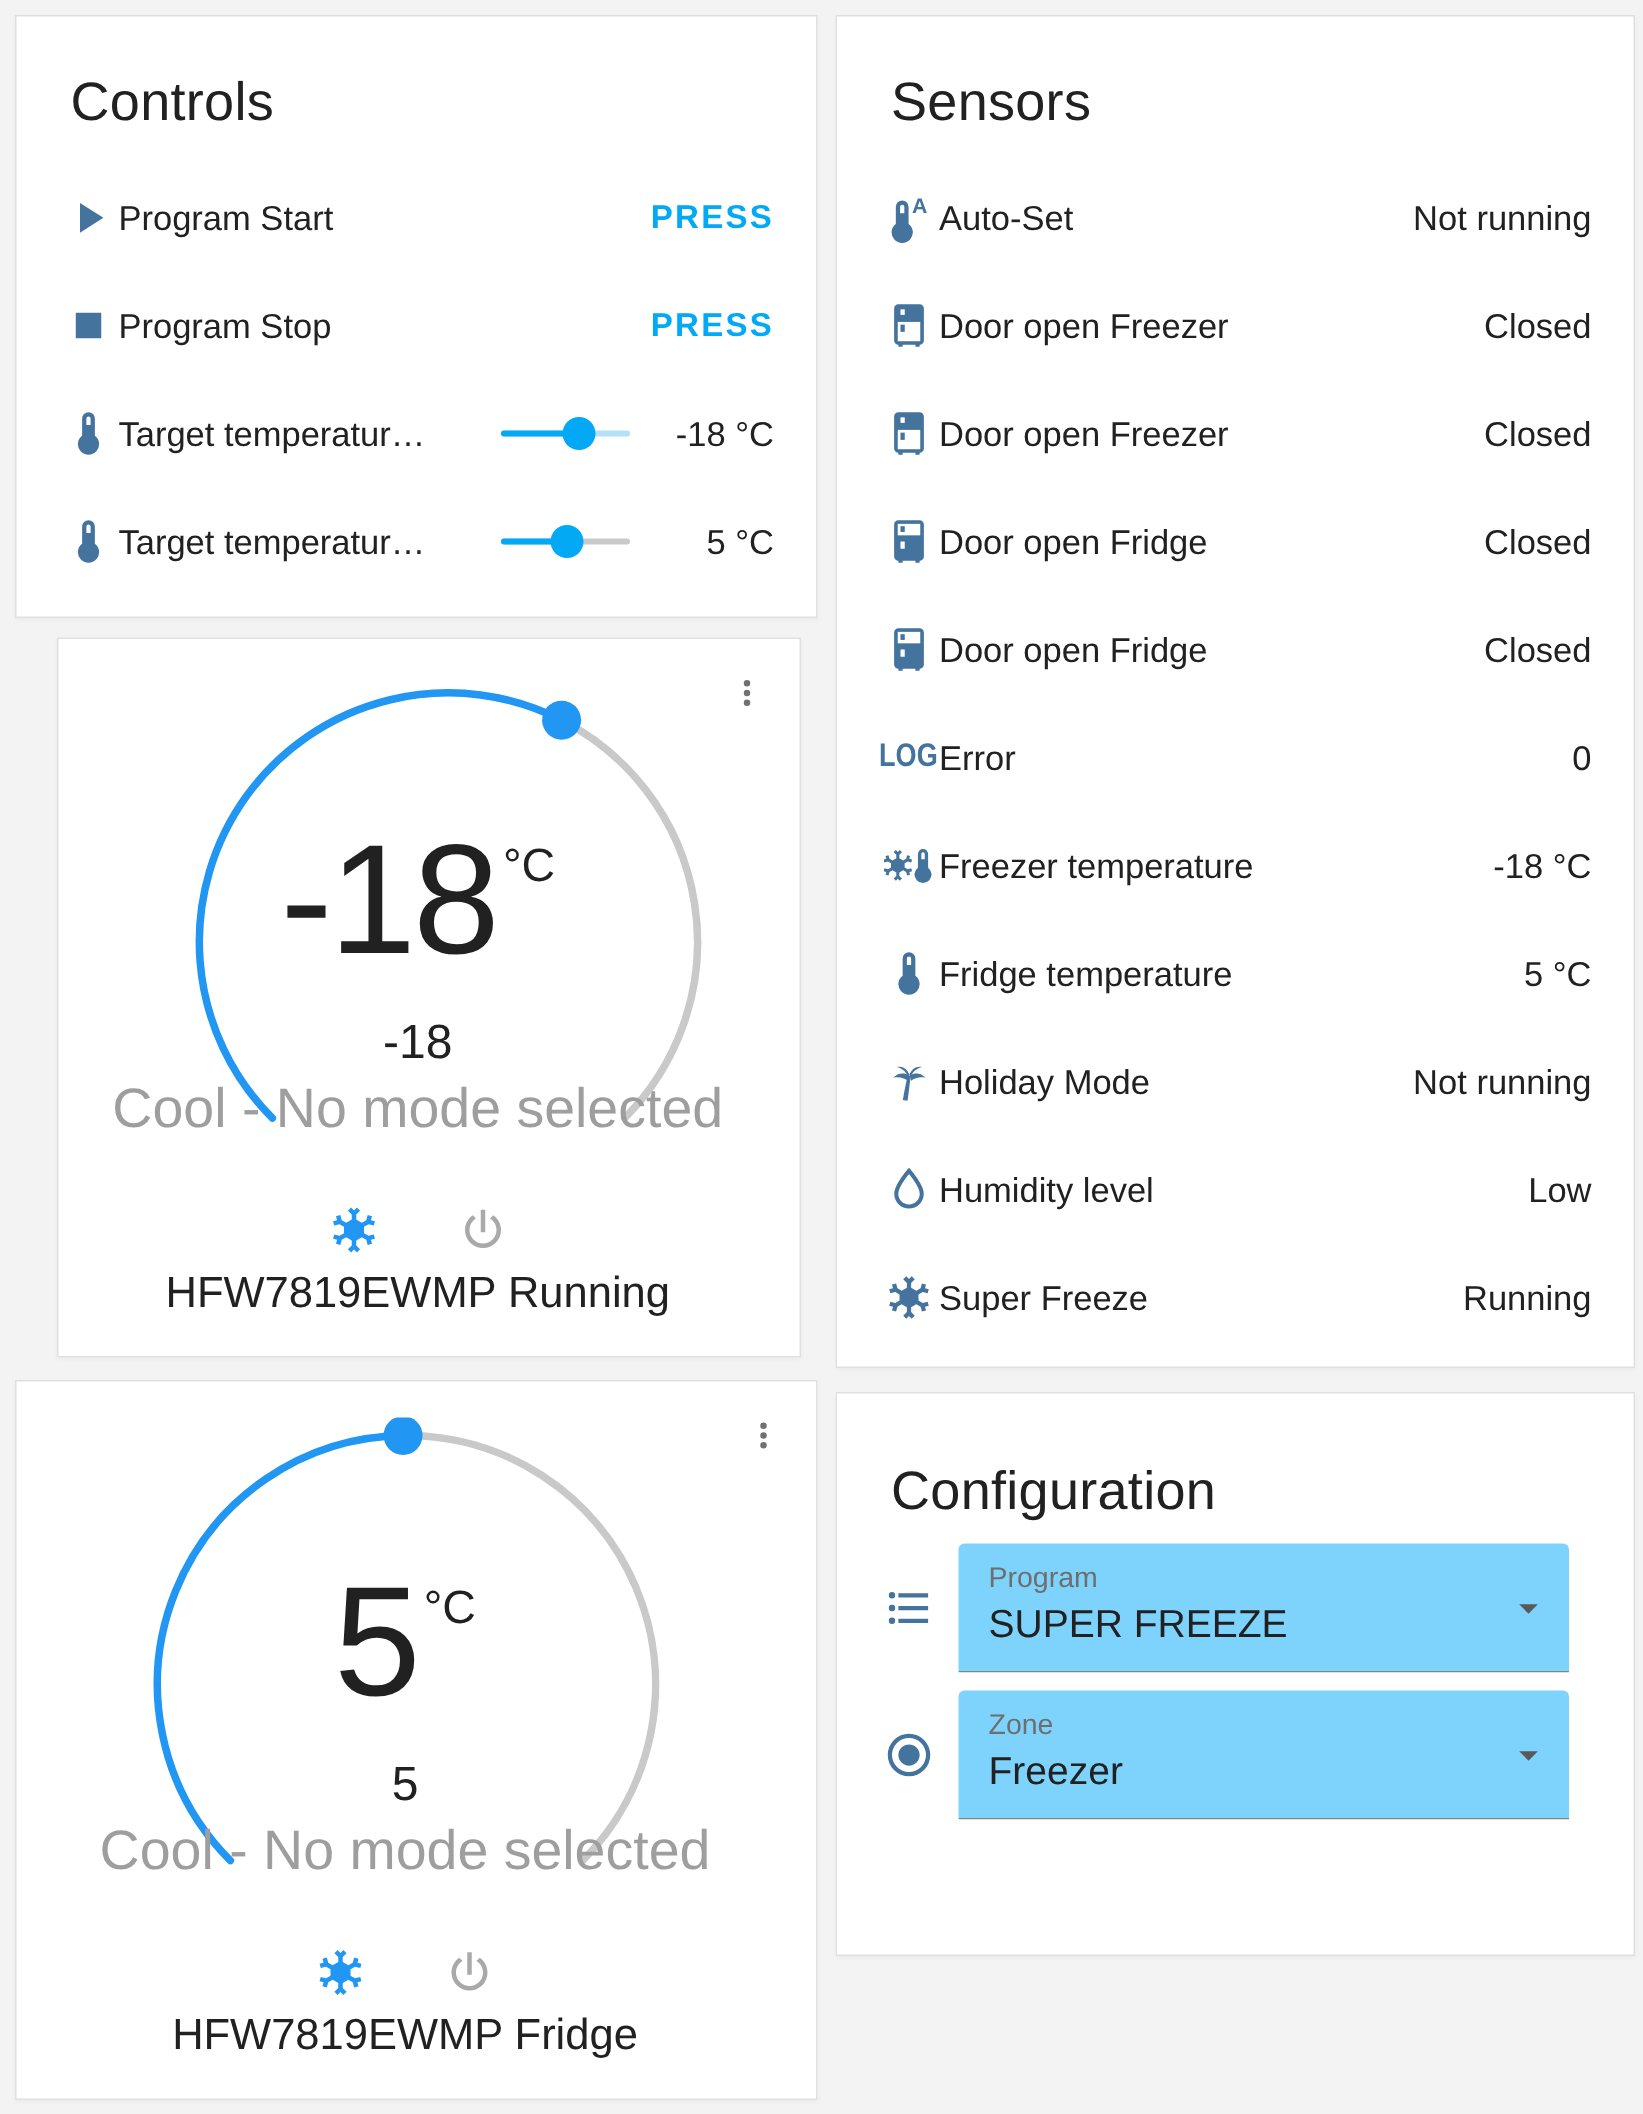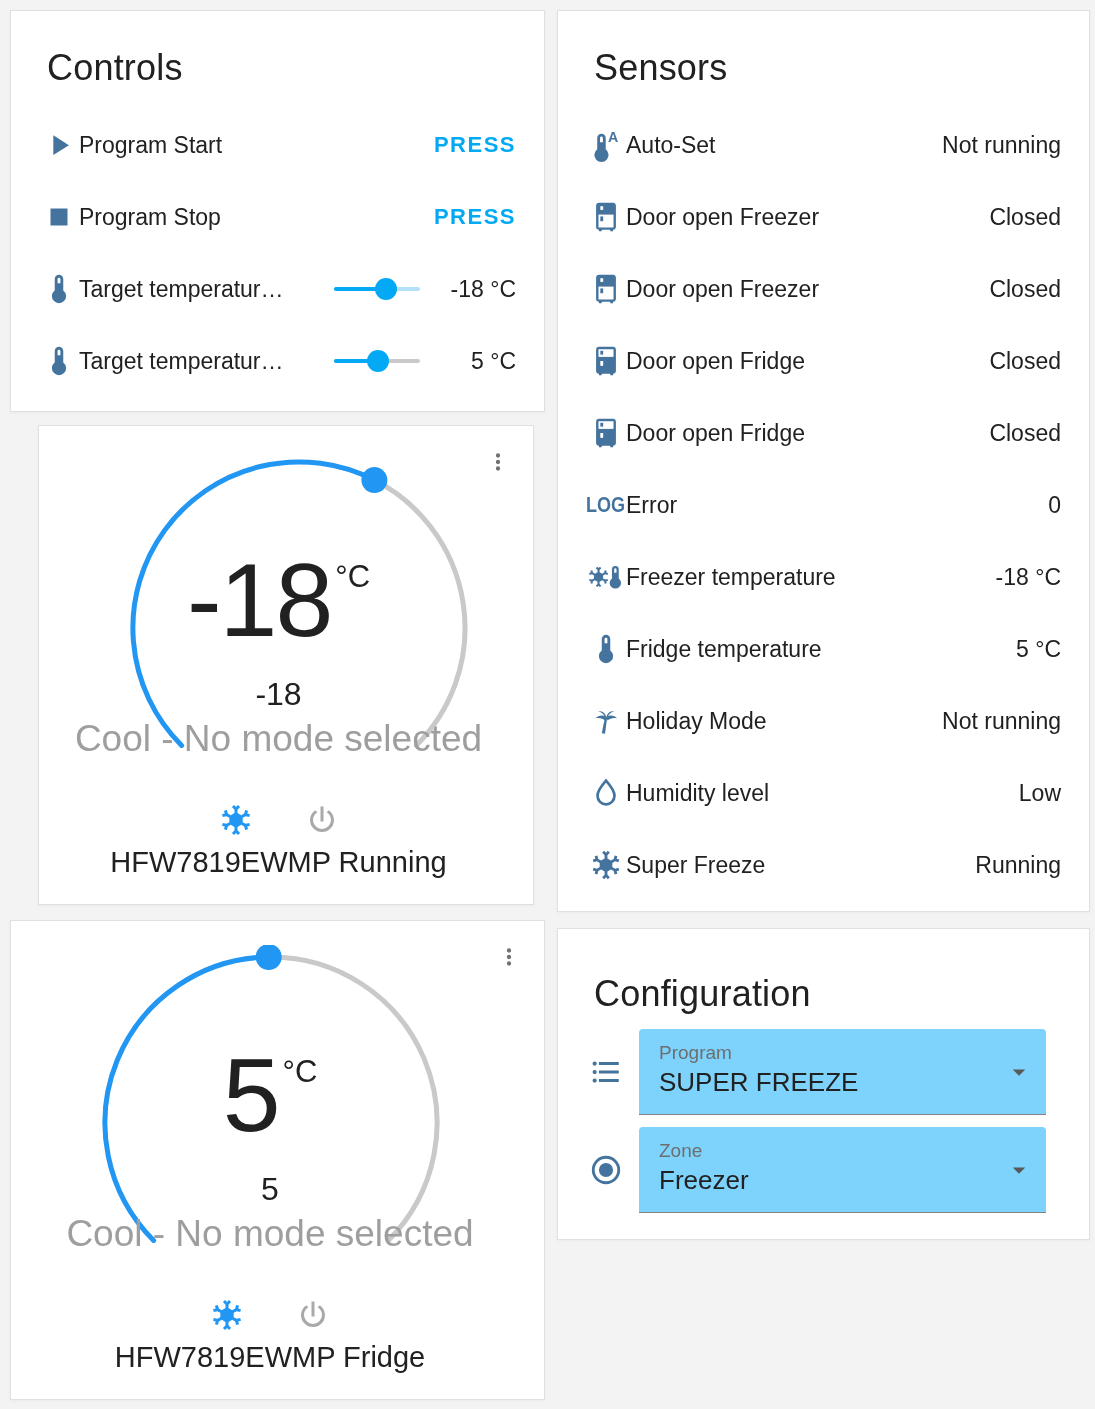--- a/index.html
+++ b/index.html
@@ -24,21 +24,21 @@
     position:absolute;
     background:#fff;
     border:1px solid var(--card-border);
     border-radius:0;
     box-shadow:0 1px 3px rgba(0,0,0,0.04);
   }
   #controls-card{left:10px;top:10px;width:535px;height:402px;}
   #freezer-card {left:10px;top:425px;width:496px;height:480px;margin-left:28px;}
   #fridge-card  {left:10px;top:920px;width:535px;height:480px;}
   #sensors-card {left:557px;top:10px;width:533px;height:902px;}
-  #config-card  {left:557px;top:928px;width:533px;height:312px;}
+  #config-card  {left:557px;top:928px;width:533px;height:376px;}
 
   .card-title{
     position:absolute;top:36px;left:36px;
     font-size:36px;font-weight:400;color:var(--text-main);
     letter-spacing:0.2px;
   }
   .rows{position:absolute;top:98px;left:0;right:0;}
   .row{
     height:72px;display:flex;align-items:center;
     padding:0 28px;

